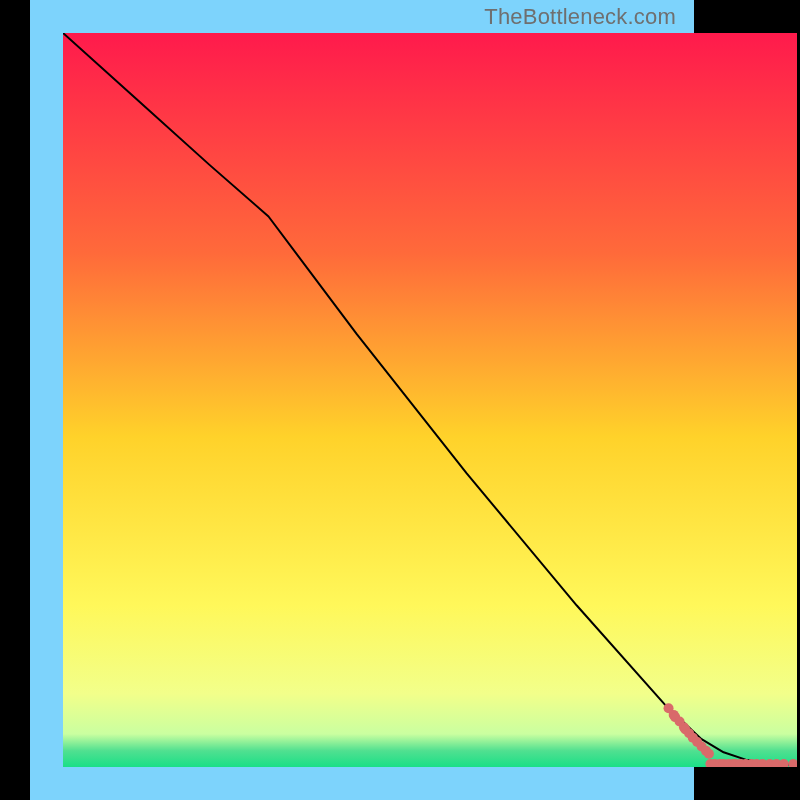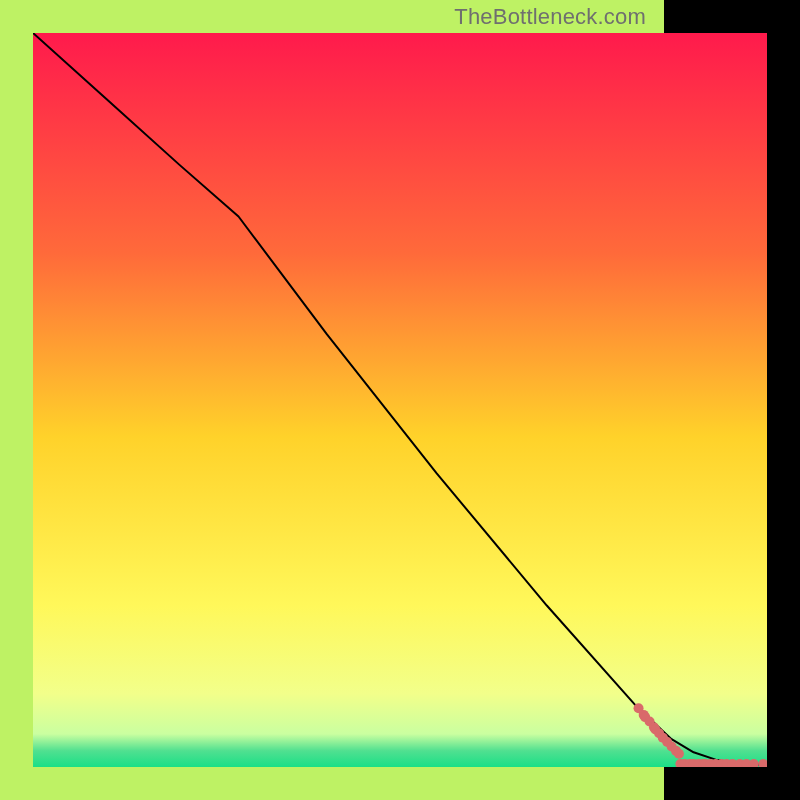--- a/index.html
+++ b/index.html
@@ -8,21 +8,22 @@
     width: 800px;
     height: 800px;
     background: #000;
     font-family: Arial, Helvetica, sans-serif;
     overflow: hidden;
   }
   .frame {
     position: relative;
     width: 664px;
     height: 800px;
-    background: #bef264;
+    background: #7dd3fc;
+    margin-left: 30px;
   }
   .attribution {
     position: absolute;
     top: 4px;
     right: 18px;
     color: #6f6f6f;
     font-size: 22px;
     letter-spacing: 0.2px;
     font-weight: 400;
   }

